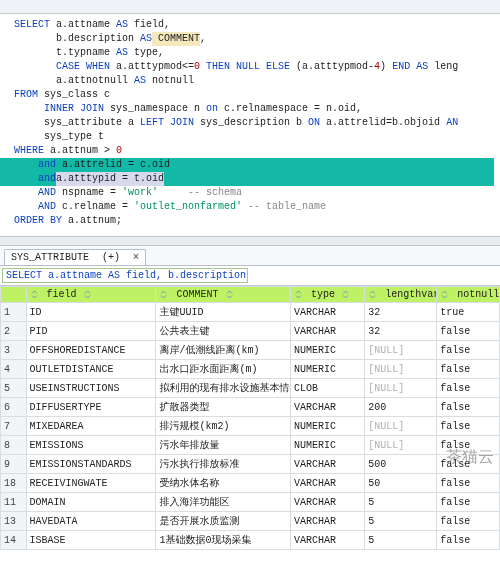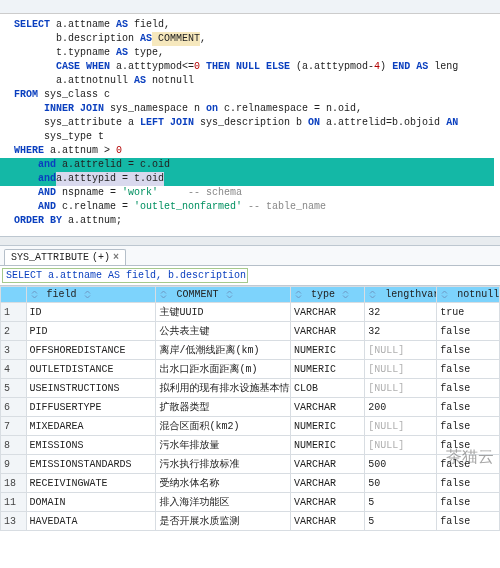--- a/index.html
+++ b/index.html
@@ -1,36 +1,36 @@
 <!DOCTYPE html>
 <html><head>
 <meta charset="utf-8">
 <style>
   * { box-sizing: border-box; margin: 0; padding: 0; font-family: Consolas, "Courier New", monospace; }
   body { width: 500px; height: 568px; background: #fff; font-size: 10px; overflow: hidden; color: #222; }
   .tabs-bar { height: 14px; border-bottom: 1px solid #ccc; background: #eff3f7; display:flex; gap:40px; padding-left:30px; color:#555; font-size:9px; align-items:center; }
   .sql-editor { padding: 4px 6px 8px 14px; line-height: 14px; white-space: pre; overflow:hidden; position:relative; }
-  .kw { color:#0a3fbf; font-weight:bold; }
+  .kw { color:#0a3fbf; font-weight:normal; }
   .num { color:#b30000; }
   .str { color:#009060; }
   .cm { color:#888; }
   .txt { color:#222; }
   .hl1 { background:#f6e8bd; display:inline-block; }
   .hl2 { background:#d9d9ee; display:inline-block; }
   .line-hl { background:#14b8a6; display:block; margin-left:-14px; padding-left:14px; }
   .split { height:10px; background:#e8ecef; border-top:1px solid #bdc7d0; border-bottom:1px solid #bdc7d0; }
   .result-tabs { height:20px; border-bottom:1px solid #b5bfc9; display:flex; align-items:flex-end; padding-left:4px; background:#f7f9fb; }
-  .rtab { border:1px solid #b5bfc9; border-bottom:0; padding:2px 6px; font-size:10px; background:#fff; border-radius:2px 2px 0 0; display:flex; align-items:center; gap:3px; }
+  .rtab { border:1px solid #b5bfc9; border-bottom:0; padding:2px 6px; font-size:10px; background:#fff; border-radius:2px 2px 0 0; display:flex; align-items:center; gap:13px; }
   .rtab .x { color:#777; font-weight:bold; }
   .filter-row { display:flex; height:20px; border-bottom:1px solid #c2cad3; }
   .filter-preview { flex:0 0 246px; border:1px solid #a5c98c; margin:2px; padding:1px 3px; color:#0a3fbf; font-size:10px; overflow:hidden; white-space:nowrap; background:#fff; }
   .filter-hint { flex:1; margin:2px; padding:1px 3px; color:#aaa; font-style:italic; font-size:10px; white-space:nowrap; overflow:hidden; }
   table.grid { border-collapse:collapse; width:100%; font-size:10px; table-layout:fixed; }
   .grid th, .grid td { border:1px solid #d8dde2; padding:2px 3px; text-align:left; overflow:hidden; white-space:nowrap; }
-  .grid thead th { background:#7dd3fc; font-weight:normal; position:relative; }
+  .grid thead th { background:#bef264; font-weight:normal; position:relative; }
   .sort-ic { display:inline-block; width:9px; height:9px; vertical-align:middle; margin-right:2px; }
   .sort-ic svg { display:block; }
   .rownum { background:#f2f5f8; text-align:right; width:22px; color:#444; }
   .null { color:#b0b0b0; }
   .watermark { position:absolute; right:6px; bottom:100px; font-size:16px; color:rgba(90,90,90,.55); font-family:"Microsoft YaHei",sans-serif; pointer-events:none; }
   .col-f{width:112px}.col-c{width:116px}.col-t{width:64px}.col-l{width:62px}.col-n{width:54px}
 </style>
 </head>
 <body>
 
@@ -140,21 +140,21 @@
         <td class="rownum">6</td>
         <td>DIFFUSERTYPE</td>
         <td>扩散器类型</td>
         <td>VARCHAR</td>
         <td>200</td>
         <td>false</td>
       </tr>
       <tr>
         <td class="rownum">7</td>
         <td>MIXEDAREA</td>
-        <td>混合区面积(km2)</td>
+        <td>排污规模(km2)</td>
         <td>NUMERIC</td>
         <td class="null">[NULL]</td>
         <td>false</td>
       </tr>
       <tr>
         <td class="rownum">8</td>
         <td>EMISSIONS</td>
         <td>污水年排放量</td>
         <td>NUMERIC</td>
         <td class="null">[NULL]</td>
@@ -185,16 +185,24 @@
         <td>false</td>
       </tr>
       <tr>
         <td class="rownum">13</td>
         <td>HAVEDATA</td>
         <td>是否开展水质监测</td>
         <td>VARCHAR</td>
         <td>5</td>
         <td>false</td>
       </tr>
+      <tr>
+        <td class="rownum">14</td>
+        <td>ISBASE</td>
+        <td>1基础数据0现场采集</td>
+        <td>VARCHAR</td>
+        <td>5</td>
+        <td>false</td>
+      </tr>
     </tbody>
 </table>
 
 <div class="watermark">茶猫云</div>
 
 </body></html>

